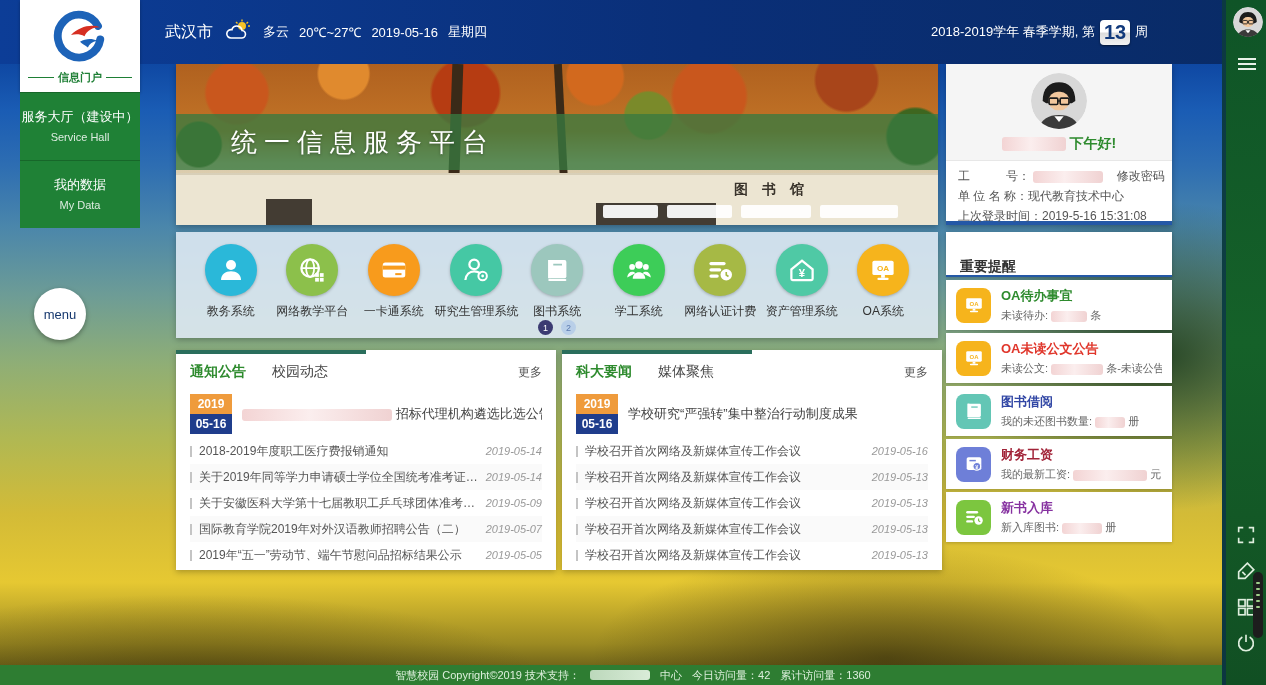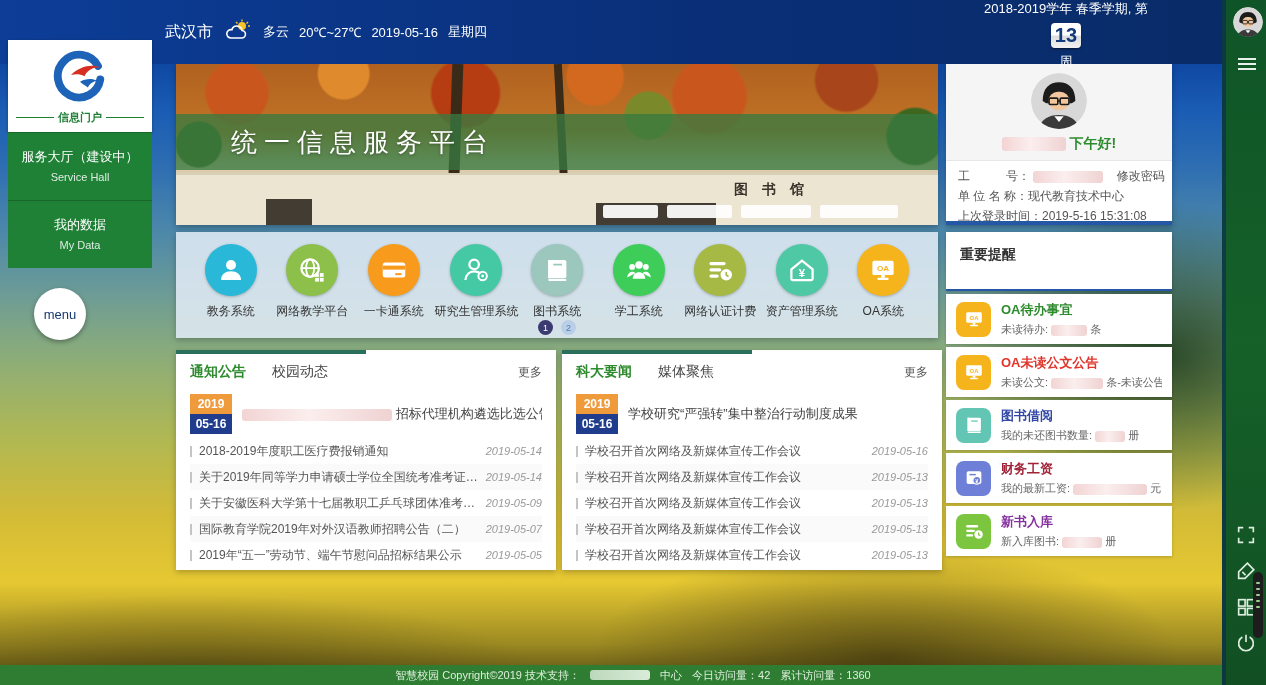--- a/index.html
+++ b/index.html
@@ -17,27 +17,27 @@
     background:linear-gradient(90deg,#f3d4d4,#fbeeee 45%,#f0d2d2); }
   .w30{width:30px}.w36{width:36px}.w40{width:40px}.w52{width:52px}.w60{width:60px}
   .w64{width:64px;height:14px}.w70{width:70px}.w74{width:74px}.w150{width:150px}
 
   
   .topbar { position:absolute; left:0; top:0; width:1266px; height:64px;
     background:linear-gradient(90deg,#0c3d97 0%,#0a2f78 55%,#092b66 100%);
     color:#fff; z-index:2; }
   .tb-left { position:absolute; left:165px; top:0; height:64px; display:flex; align-items:center; gap:10px; font-size:13px; }
   .tb-left .city { font-size:16px; }
-  .tb-right { position:absolute; right:118px; top:0; height:64px; display:flex; align-items:center; gap:5px; font-size:13px;flex-direction:column; }
+  .tb-right { position:absolute; right:118px; top:0; height:64px; display:flex; align-items:center; gap:5px; font-size:13px; }
   .week-badge { display:inline-block; min-width:30px; text-align:center; padding:1px 3px;
     background:linear-gradient(180deg,#ffffff 48%,#dcdcdc 52%,#f2f2f2); color:#123a7c;
     font-size:20px; font-weight:bold; border-radius:4px; box-shadow:0 1px 2px rgba(0,0,0,.5); }
 
   
-  .sidebar { position:absolute; left:8px; top:0; width:144px; z-index:5;margin-top:40px; }
+  .sidebar { position:absolute; left:20px; top:0; width:120px; z-index:5; }
   .logo-box { background:#fff; height:92px; text-align:center; padding-top:8px; box-shadow:0 1px 3px rgba(0,0,0,.3); }
   .logo-box svg { width:54px; height:54px; }
   .portal-line { display:flex; align-items:center; gap:4px; margin:4px 8px 0; color:#1e7f35; font-size:11px; font-weight:bold; }
   .portal-line::before,.portal-line::after { content:""; flex:1; border-top:1px solid #1e7f35; }
   .side-item { background:#1f8136; border-top:1px solid #17672a; height:68px; text-align:center; color:#fff; padding-top:15px; cursor:pointer; }
   .side-item .zh { font-size:13px; }
   .side-item .en { font-size:11px; color:rgba(255,255,255,.85); margin-top:5px; }
   .menu-circle { position:absolute; left:34px; top:288px; width:52px; height:52px; border-radius:50%;
     background:#fff; color:#16386e; font-size:13px; display:flex; align-items:center; justify-content:center;
     box-shadow:0 2px 5px rgba(0,0,0,.35); cursor:pointer;text-align:center; }
@@ -106,21 +106,21 @@
     border-bottom:4px solid #2458a6; box-shadow:0 2px 6px rgba(0,0,0,.3); }
   .user-top { background:#f5f5f5; text-align:center; padding:9px 0 7px; }
   .user-top svg { width:56px; height:56px; border-radius:50%; }
   .greet { margin-top:2px; font-size:14px; font-weight:bold; color:#2e8b2e; }
   .user-info { padding:5px 12px 0; border-top:1px solid #e7e7e7; }
   .ui-row { font-size:12px; color:#555; line-height:20px; white-space:nowrap; }
   .pwd-link { color:#555; margin-left:10px; cursor:pointer; }
 
   
   .reminders { position:absolute; left:946px; top:232px; width:226px; }
-  .rem-header { background:#fff; height:59px; line-height:45px; padding:0 14px; font-size:14px; font-weight:bold; color:#333;
+  .rem-header { background:#fff; height:45px; line-height:45px; padding:12px 14px; font-size:14px; font-weight:bold; color:#333;
     border-bottom:2px solid #2458a6; box-shadow:0 1px 4px rgba(0,0,0,.25); }
   .rem-item { background:#fff; margin-top:3px; height:50px; display:flex; align-items:center; padding:0 10px; cursor:pointer;
     box-shadow:0 1px 3px rgba(0,0,0,.2); }
   .rem-icon { width:35px; height:35px; border-radius:8px; background:var(--c,#888); flex:0 0 35px;
     display:flex; align-items:center; justify-content:center; }
   .rem-icon svg { width:22px; height:22px; }
   .rem-text { margin-left:10px; overflow:hidden; }
   .rem-title { font-size:13px; font-weight:bold; }
   .rem-line { font-size:11px; color:#666; margin-top:3px; white-space:nowrap; }
   .rem-line .redact { height:11px; }

